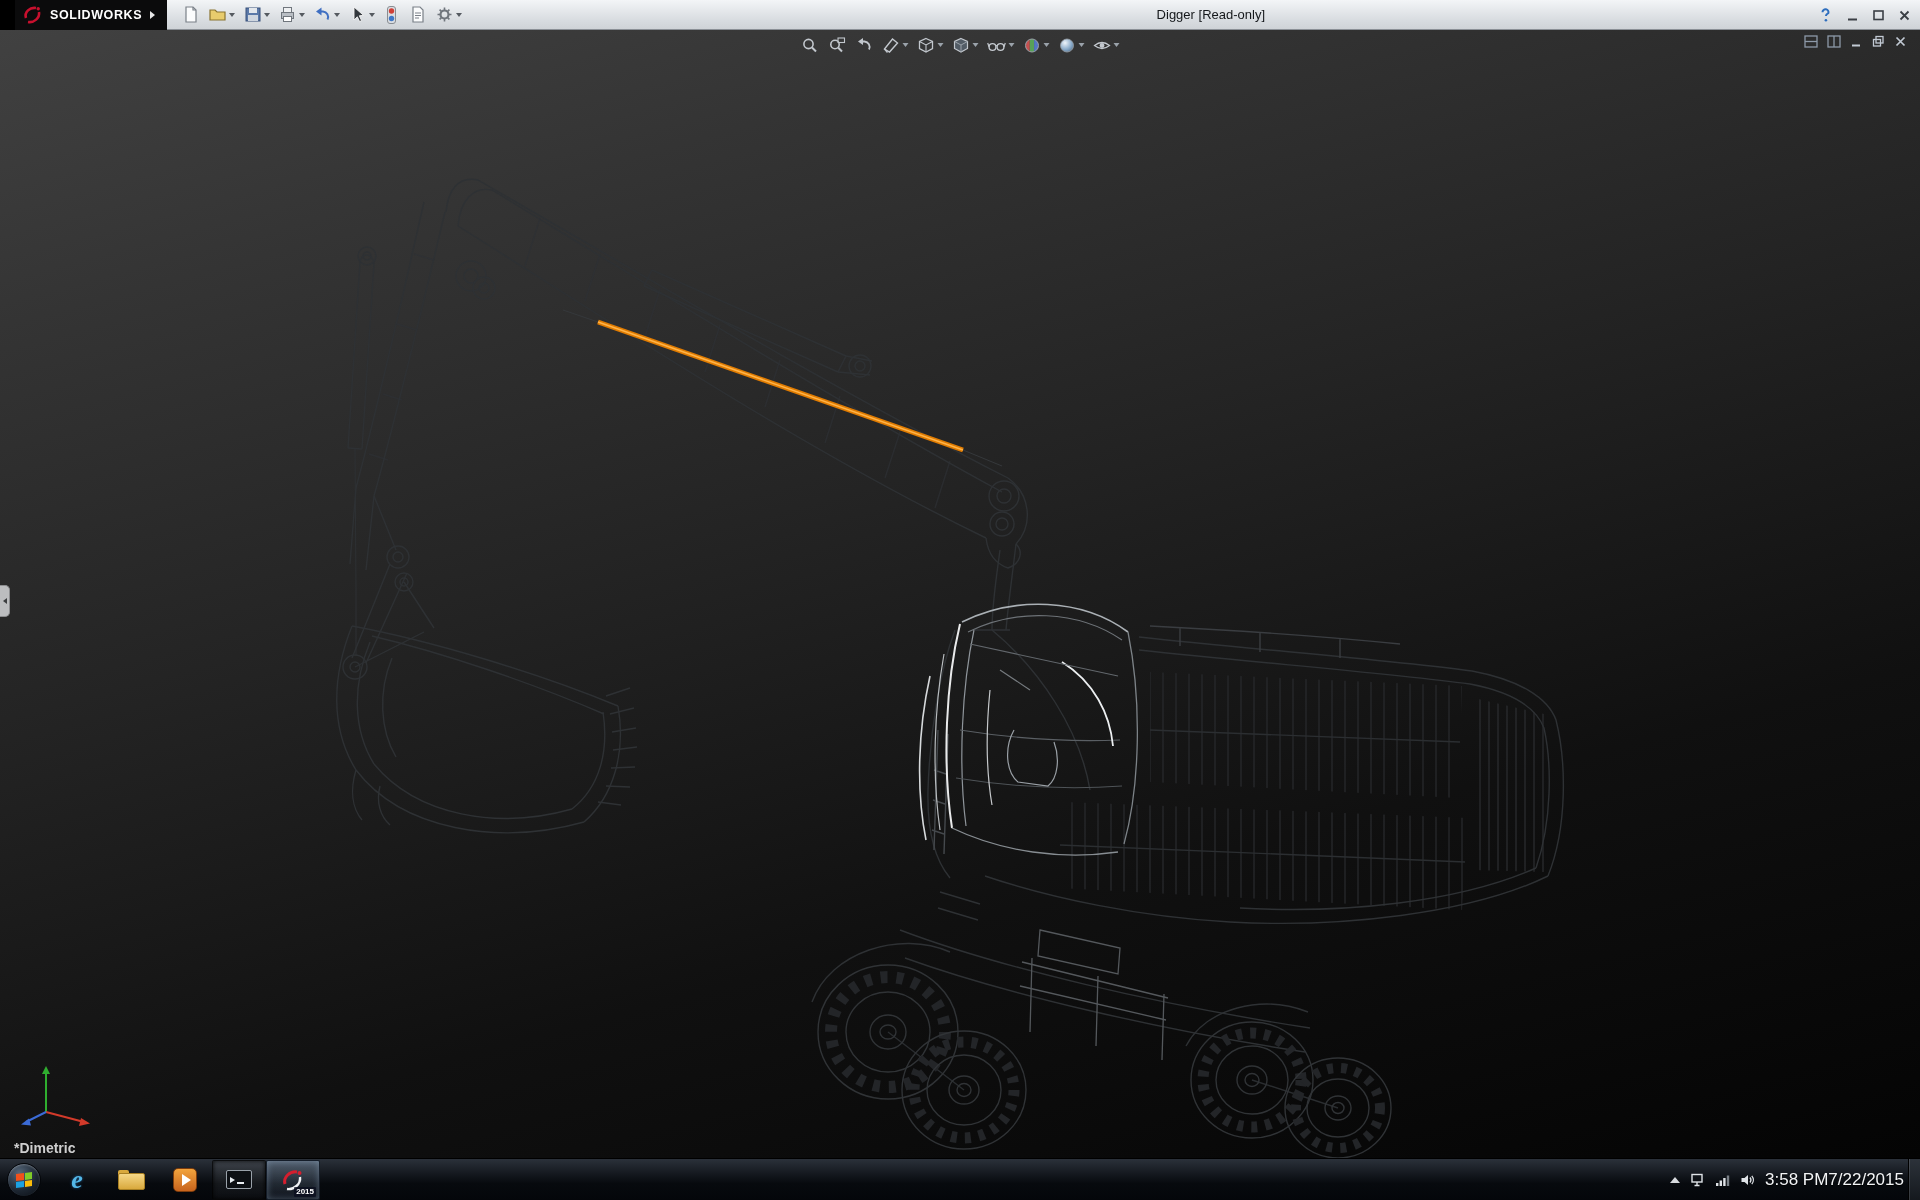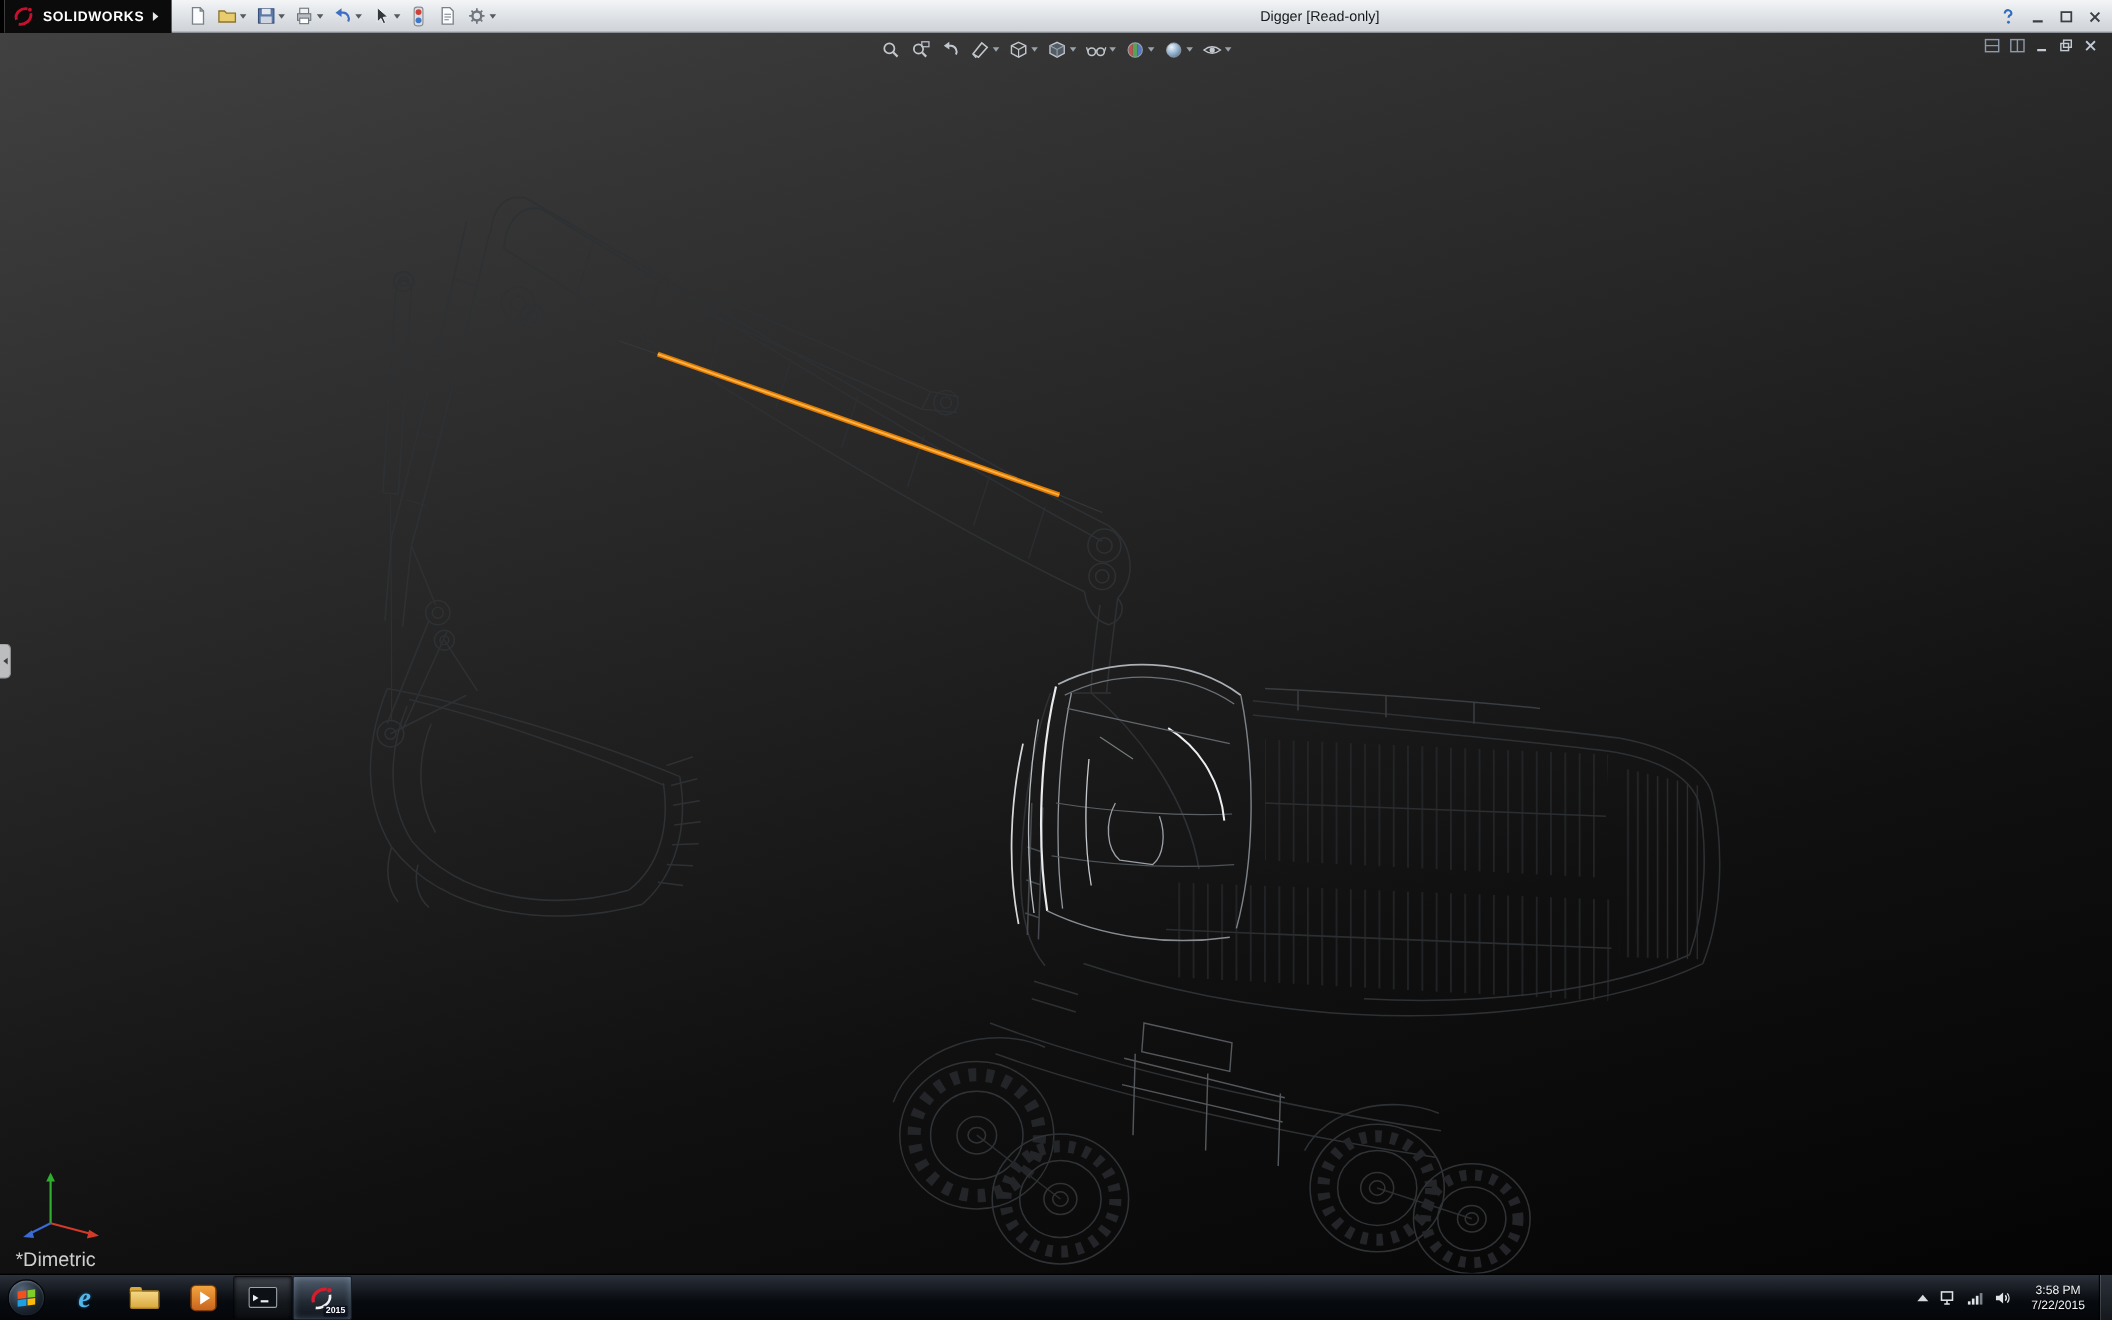--- a/index.html
+++ b/index.html
@@ -1,21 +1,21 @@
 <!DOCTYPE html>
 <html><head>
 <meta charset="utf-8">
 <style>
   html,body{margin:0;padding:0;width:1920px;height:1200px;overflow:hidden;
     font-family:"Liberation Sans",sans-serif;background:#000;position:relative;}
   *{box-sizing:border-box;}
   button{border:none;background:transparent;padding:0;margin:0;display:flex;align-items:center;justify-content:center;cursor:default;}
 
   
-  .titlebar{position:absolute;top:0;left:4px;right:0;height:30px;
+  .titlebar{position:absolute;top:0;left:15px;right:0;height:30px;
     background:linear-gradient(#f3f5f7,#d8dce0 70%,#cfd3d7);
     border-bottom:1px solid #8b9096;display:flex;align-items:center;z-index:40;}
   .brand-chip{height:30px;background:#0b0b0c;display:flex;align-items:center;gap:6px;padding:0 12px 0 7px;}
   .brand-text{color:#fff;font-weight:bold;font-size:12.5px;letter-spacing:.6px;}
   .brand-arrow{width:0;height:0;border-top:4px solid transparent;border-bottom:4px solid transparent;border-left:5px solid #e8e8e8;margin-left:2px;}
   .tb-icons{display:flex;align-items:center;gap:4px;margin-left:12px;}
   .tb-btn{height:24px;padding:0 2px;display:flex;align-items:center;}
   .dd{width:0;height:0;border-left:3.5px solid transparent;border-right:3.5px solid transparent;border-top:4px solid #555a60;margin-left:2px;}
   .win-title{position:absolute;left:1030px;top:0;width:220px;height:30px;line-height:30px;
     text-align:right;font-size:13px;color:#15181b;}
@@ -30,21 +30,21 @@
   .hud{position:absolute;top:3px;left:50%;transform:translateX(-50%);display:flex;align-items:center;gap:2px;z-index:10;}
   .hud-btn{height:24px;padding:0 3px;display:flex;align-items:center;}
 
   .doc-controls{position:absolute;top:4px;right:12px;display:flex;align-items:center;gap:7px;z-index:10;}
 
   .splitter-tab{position:absolute;left:0;top:555px;width:10px;height:32px;background:#bcbdbf;
     border:1px solid #8c8d8f;border-left:none;border-radius:0 5px 5px 0;display:flex;align-items:center;justify-content:center;z-index:10;}
   .splitter-tab i{width:0;height:0;border-top:3.5px solid transparent;border-bottom:3.5px solid transparent;border-right:4px solid #3c3e40;}
 
   .triad{position:absolute;left:8px;bottom:28px;z-index:5;}
-  .view-label{position:absolute;left:14px;bottom:2px;color:#cfcfcf;font-size:18px;z-index:5;}
+  .view-label{position:absolute;left:14px;bottom:2px;color:#cfcfcf;font-size:14px;z-index:5;font-weight:bold;}
 
   
   .taskbar{position:absolute;left:0;right:0;bottom:0;height:42px;
     background:linear-gradient(#2b313a 0%,#12161c 40%,#070a0e 60%,#04060a 100%);
     border-top:1px solid #000;display:flex;align-items:center;z-index:50;}
   .start-orb{width:34px;height:34px;border-radius:50%;margin:0 9px 0 7px;
     background:radial-gradient(circle at 35% 28%,#55677a,#1c2530 58%,#090d12);
     border:1px solid #04060a;box-shadow:inset 0 1px 2px rgba(255,255,255,.3);
     display:flex;align-items:center;justify-content:center;}
   .flag{width:16px;height:14px;display:grid;grid-template-columns:1fr 1fr;grid-template-rows:1fr 1fr;gap:1px;transform:skewY(-7deg);}
@@ -62,21 +62,21 @@
   .media-icon{width:24px;height:24px;border-radius:5px;background:linear-gradient(#f2a43e,#c8641d);border:1px solid #7d3c0c;display:flex;align-items:center;justify-content:center;}
   .media-icon i{width:0;height:0;border-top:6px solid transparent;border-bottom:6px solid transparent;border-left:9px solid #fff;margin-left:3px;}
   .cmd-icon{width:26px;height:19px;background:#0d1014;border:1px solid #9aa2aa;border-radius:2px;display:flex;align-items:center;padding-left:3px;}
   .cmd-icon .caret{width:0;height:0;border-top:3.5px solid transparent;border-bottom:3.5px solid transparent;border-left:5px solid #e9eef2;}
   .cmd-icon .cursorbar{width:7px;height:2px;background:#e9eef2;margin-left:2px;margin-top:6px;}
   .sw-badge{position:absolute;right:3px;bottom:2px;font-size:8px;font-weight:bold;color:#fff;
     background:rgba(10,14,30,.8);padding:0 2px;border-radius:1px;line-height:10px;margin-left:44px;}
   .spacer{flex:1;}
   .tray{display:flex;align-items:center;gap:9px;margin-right:10px;}
   .tray-up{width:0;height:0;border-left:5px solid transparent;border-right:5px solid transparent;border-bottom:6px solid #d7dade;}
-  .clock{display:flex;flex-direction:column;align-items:center;justify-content:center;color:#f2f4f6;font-size:11px;line-height:14px;margin-right:4px;min-width:66px;text-shadow:0 1px 1px #000;}
+  .clock{display:flex;flex-direction:row;align-items:center;justify-content:center;color:#f2f4f6;font-size:17px;line-height:14px;margin-right:4px;min-width:66px;text-shadow:0 1px 1px #000;}
   .show-desktop{width:12px;height:42px;border-left:1px solid #000;
     background:linear-gradient(#2c323a,#14181d);box-shadow:inset 1px 0 0 rgba(255,255,255,.14);}
 </style>
 </head>
 <body>
 
 <div class="titlebar">
   <div class="brand-chip">
     <svg width="22" height="22" viewBox="0 0 22 22">
       <path d="M4 14 C2 8 8 3 14 4" stroke="#c8102e" stroke-width="2.6" fill="none"></path>

